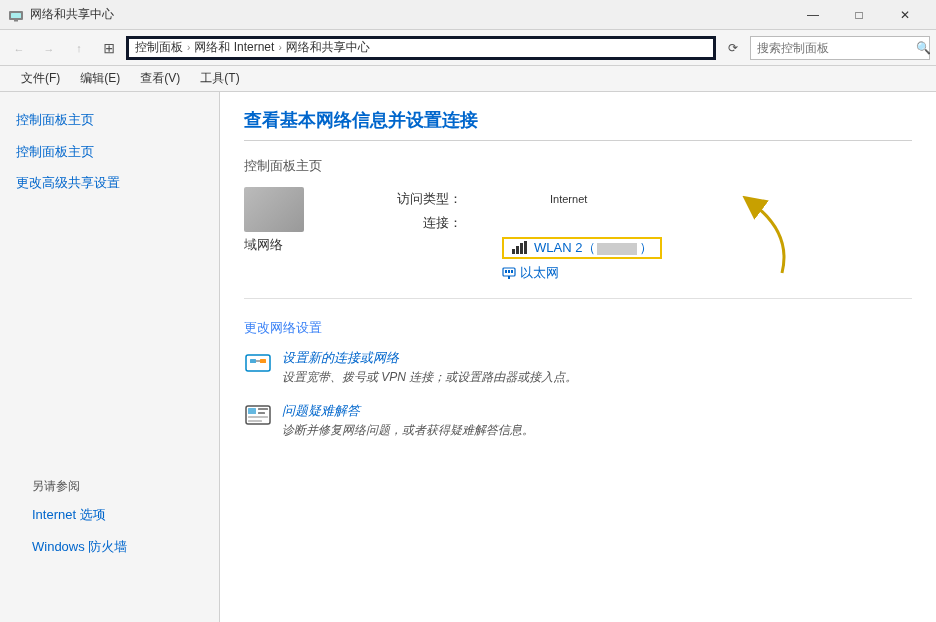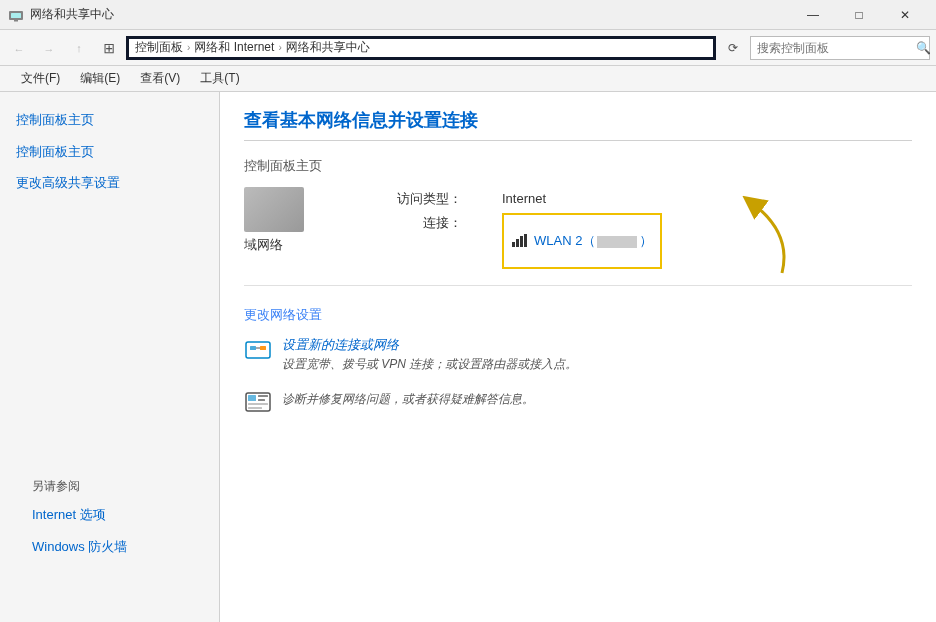--- a/index.html
+++ b/index.html
@@ -230,34 +230,36 @@
       font-size: 13px;
       color: #333;
       line-height: 24px;
     }
     .info-values {
       display: flex;
       flex-direction: column;
       gap: 2px;
     }
     .info-value {
-      font-size: 13px;
+      font-size: 11px;
       color: #333;
       line-height: 24px;
+      margin-left: 48px;
     }
     .info-value.internet {
       color: #333;
     }
     .wlan-box {
       border: 2px solid #f0c000;
-      padding: 17px 8px;
+      padding: 0 8px;
       display: inline-flex;
       align-items: center;
       gap: 4px;
       background: #fff;
+      margin-top: 24px;
     }
     .wlan-link {
       color: #0066cc;
       text-decoration: none;
       font-size: 13px;
       cursor: pointer;
     }
     .ethernet-link {
       color: #0066cc;
       text-decoration: none;
@@ -406,20 +408,31 @@
               <svg width="18" height="14" viewBox="0 0 18 14">
                 <rect x="0" y="8" width="3" height="5" fill="#333"></rect>
                 <rect x="4" y="5" width="3" height="8" fill="#333"></rect>
                 <rect x="8" y="2" width="3" height="11" fill="#333"></rect>
                 <rect x="12" y="0" width="3" height="13" fill="#333"></rect>
               </svg>
               <a class="wlan-link">
                 <span>WLAN 2（</span><span style="background:#ccc; display:inline-block; width:40px; height:12px; vertical-align:middle; margin: 0 2px;"></span><span>）</span>
               </a>
             </div>
+            <a class="ethernet-link">
+
+              <svg width="14" height="14" viewBox="0 0 14 14">
+                <rect x="1" y="2" width="12" height="8" rx="1" fill="none" stroke="#0066cc" stroke-width="1.2"></rect>
+                <rect x="3" y="4" width="2" height="3" fill="#0066cc"></rect>
+                <rect x="6" y="4" width="2" height="3" fill="#0066cc"></rect>
+                <rect x="9" y="4" width="2" height="3" fill="#0066cc"></rect>
+                <rect x="6" y="10" width="2" height="3" fill="#0066cc"></rect>
+              </svg>
+              <span>以太网</span>
+            </a>
 
             <div style="position: absolute; right: -140px; top: -20px;">
               <svg width="80" height="90" viewBox="0 0 80 90">
                 <defs>
                   <marker id="arrowhead" markerWidth="8" markerHeight="8" refX="4" refY="4" orient="auto">
                     <polygon points="0 0, 8 4, 0 8" fill="#c8a000"></polygon>
                   </marker>
                 </defs>
                 <path d="M60 80 Q70 40 30 10" stroke="#c8a000" stroke-width="3" fill="none" marker-end="url(#arrowhead)"></path>
               </svg>
@@ -452,18 +465,19 @@
           <svg width="28" height="28" viewBox="0 0 28 28">
             <rect x="2" y="4" width="24" height="18" rx="2" fill="none" stroke="#555" stroke-width="1.5"></rect>
             <rect x="4" y="6" width="8" height="6" rx="0.5" fill="#0088cc" opacity="0.6"></rect>
             <rect x="14" y="6" width="10" height="2" rx="0.5" fill="#888"></rect>
             <rect x="14" y="10" width="7" height="2" rx="0.5" fill="#888"></rect>
             <rect x="4" y="14" width="20" height="2" rx="0.5" fill="#888" opacity="0.5"></rect>
             <rect x="4" y="18" width="14" height="2" rx="0.5" fill="#888" opacity="0.5"></rect>
           </svg>
         </div>
         <div class="settings-text">
+          <a class="settings-link">问题疑难解答</a>
           <span class="settings-desc">诊断并修复网络问题，或者获得疑难解答信息。</span>
         </div>
       </div>
     </div>
   </div>
 </div>
 
 </body></html>

